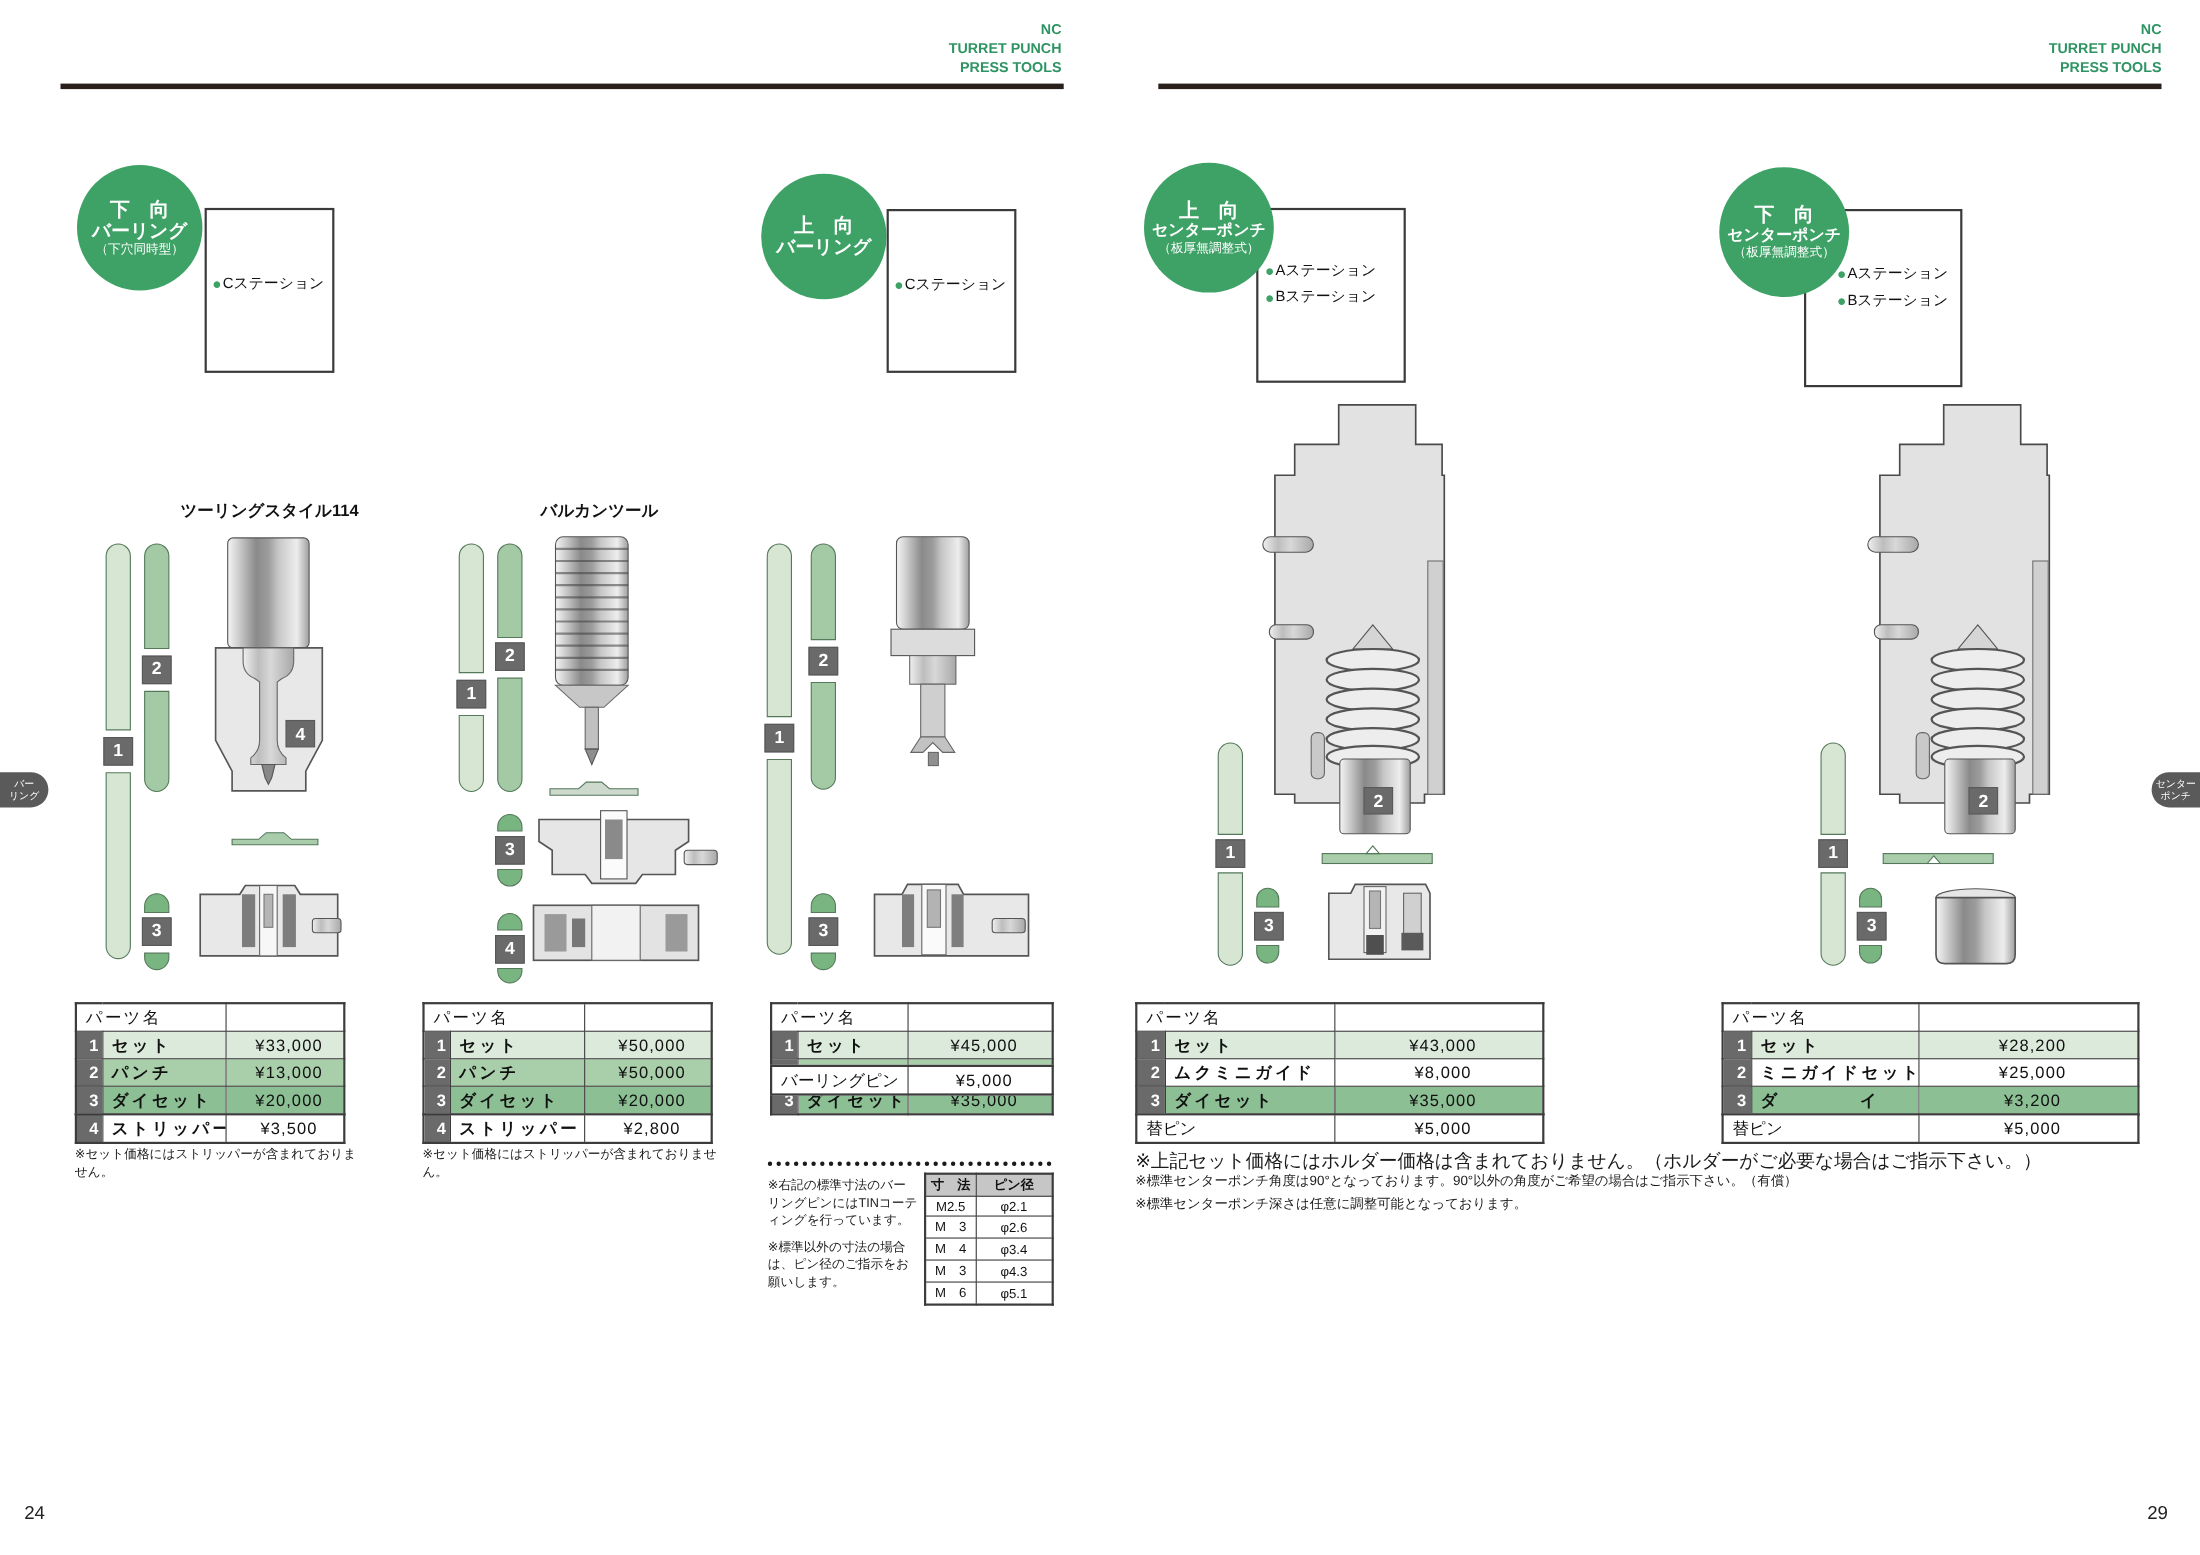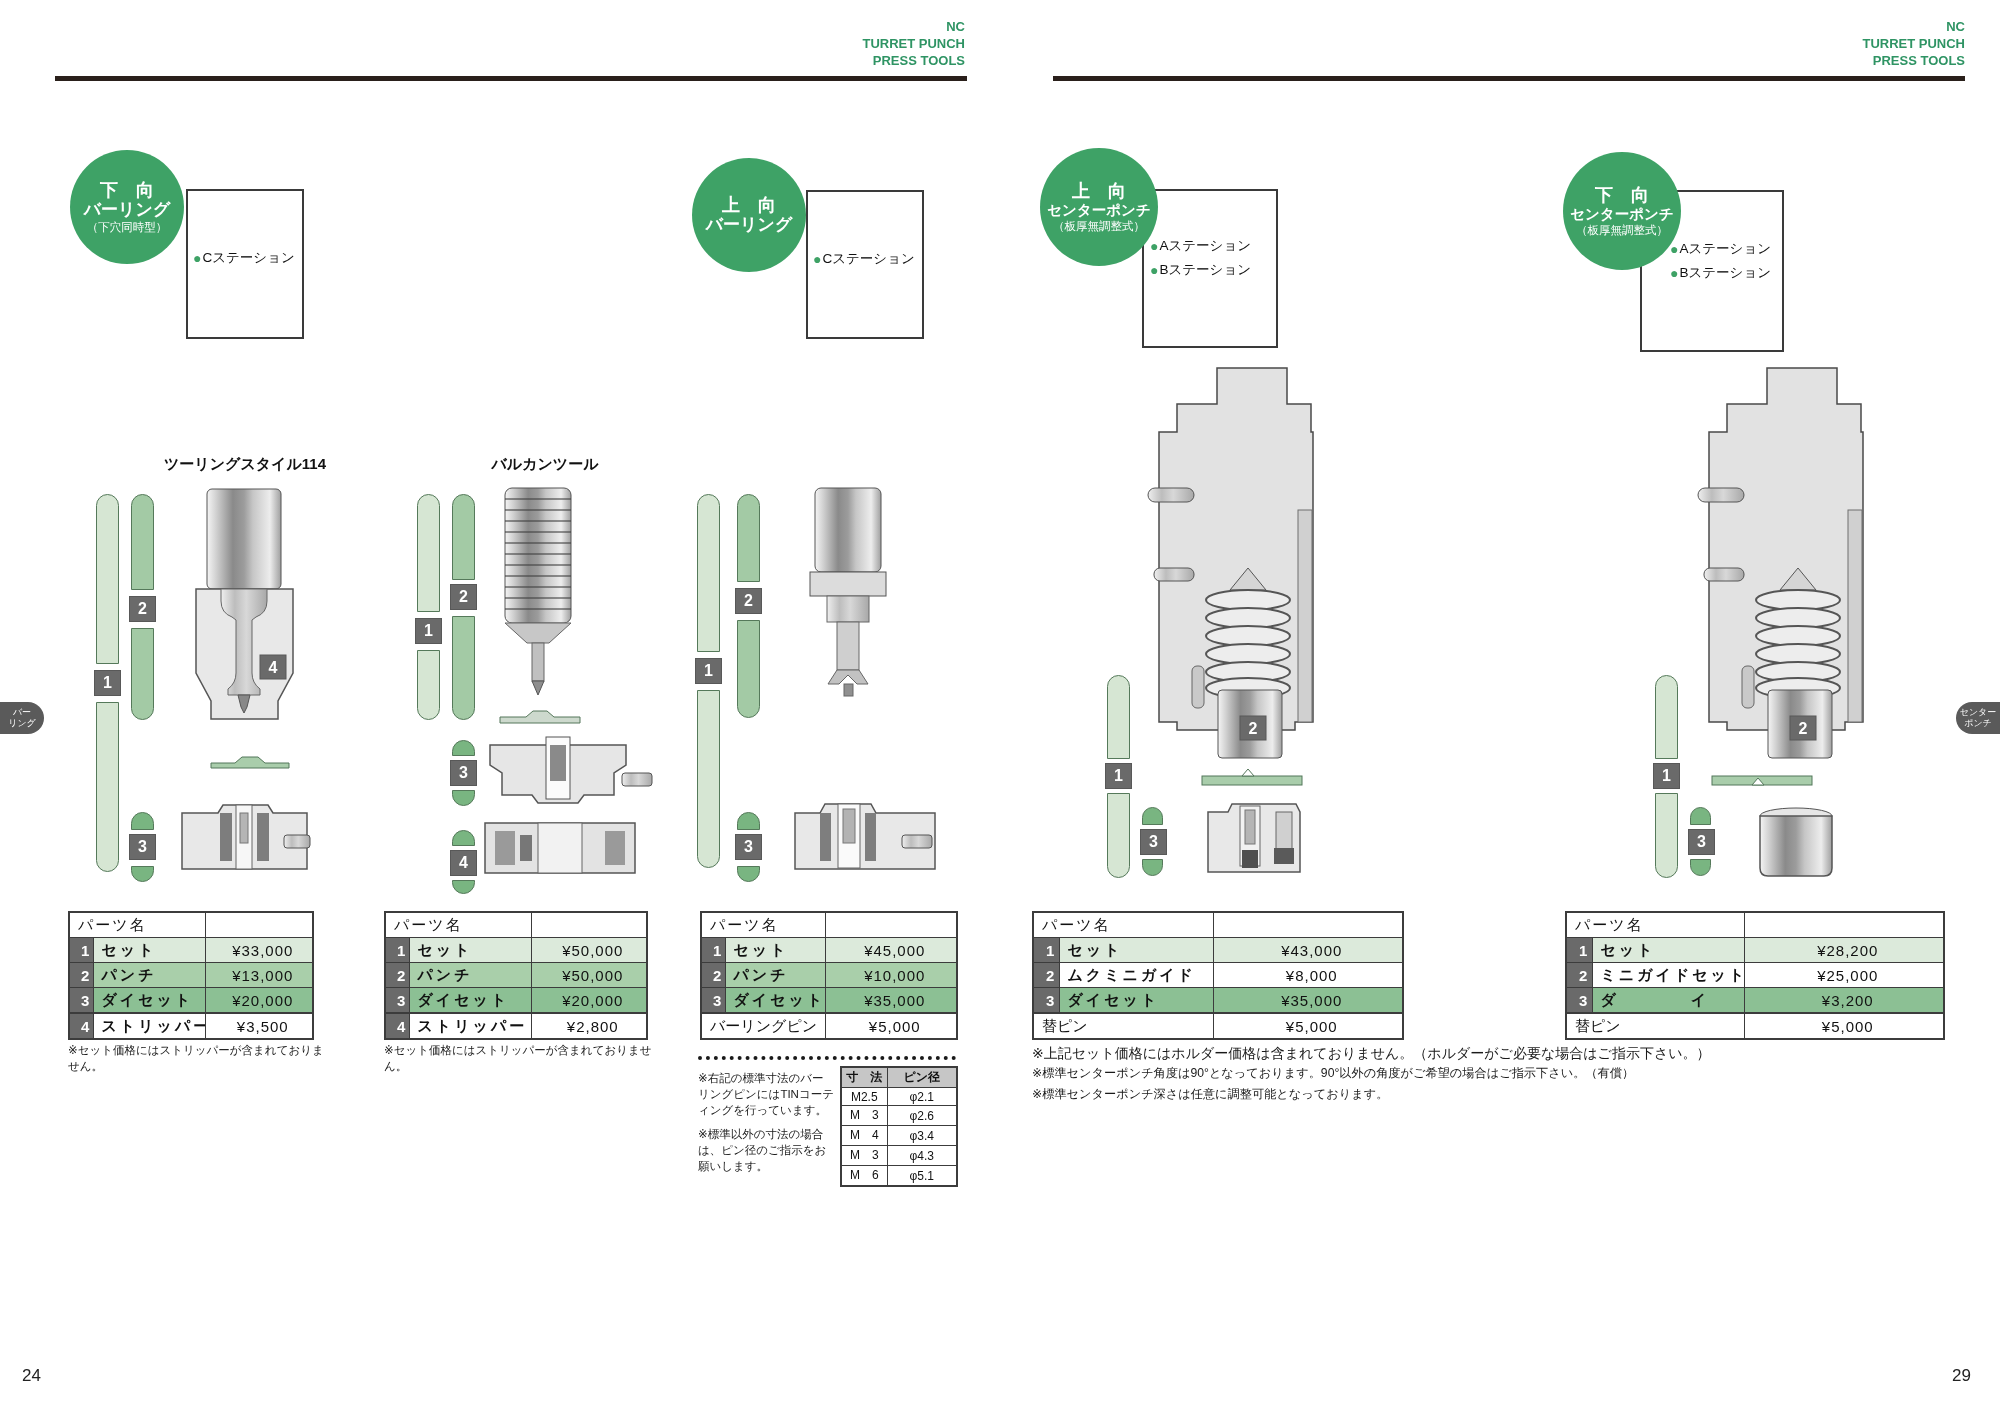--- a/index.html
+++ b/index.html
@@ -422,21 +422,21 @@
           <td class="nm rowb">パンチ</td>
           <td class="pr rowb">¥10,000</td>
         </tr>
     <tr>
           <td class="num">3</td>
           <td class="nm rowc">ダイセット</td>
           <td class="pr rowc">¥35,000</td>
         </tr>
   </tbody>
     </table>
-  <table class="ptable" style="left:700px;top:1012px;width:256px;padding-left:10px;">
+  <table class="ptable" style="left:700px;top:968px;width:256px;padding-left:10px;">
     <colgroup>
         <col style="width:124px">
         <col style="width:132px">
       </colgroup>
     <tbody>
         <tr>
           <td>バーリングピン</td>
           <td class="pr roww">¥5,000</td>
         </tr>
   </tbody>
@@ -511,21 +511,21 @@
         <col style="width:180px">
         <col style="width:190px">
       </colgroup>
     <tbody>
         <tr>
           <td>替ピン</td>
           <td class="pr roww">¥5,000</td>
         </tr>
   </tbody>
     </table>
-  <div class="tnote" style="left:1032px;top:1044px;width:620px;white-space:nowrap;font-size:14px;">※上記セット価格にはホルダー価格は含まれておりません。（ホルダーがご必要な場合はご指示下さい。）</div>
+  <div class="tnote" style="left:1032px;top:1044px;width:620px;white-space:nowrap;font-size:17px;">※上記セット価格にはホルダー価格は含まれておりません。（ホルダーがご必要な場合はご指示下さい。）</div>
   <div class="tnote" style="left:1032px;top:1065px;width:620px;white-space:nowrap;font-size:12.2px;">※標準センターポンチ角度は90°となっております。90°以外の角度がご希望の場合はご指示下さい。（有償）</div>
   <div class="tnote" style="left:1032px;top:1086px;width:620px;white-space:nowrap;font-size:12.2px;">※標準センターポンチ深さは任意に調整可能となっております。</div>
 
   <table class="ptable" style="left:1565px;top:911px;width:378px;">
     <colgroup>
         <col style="width:26px">
         <col style="width:152px">
         <col style="width:200px">
       </colgroup>
     <tbody>

